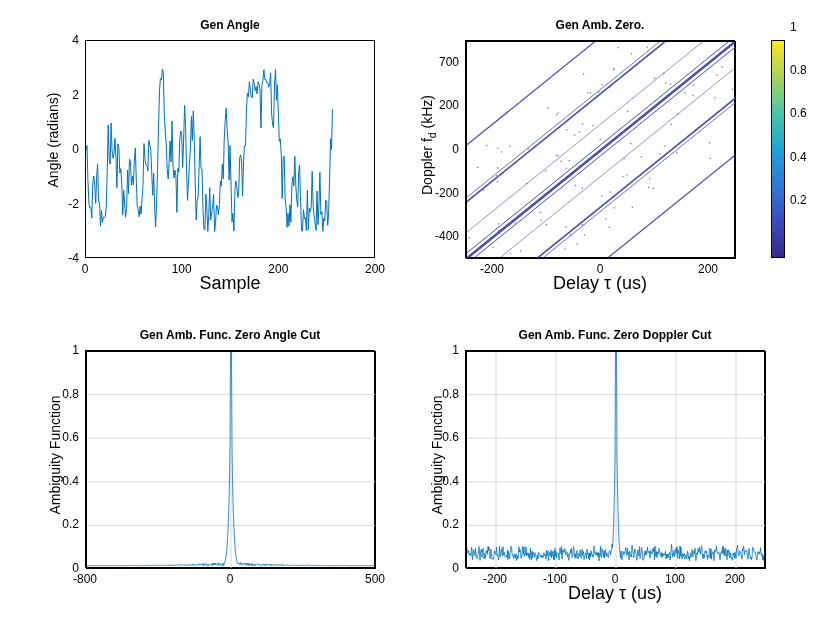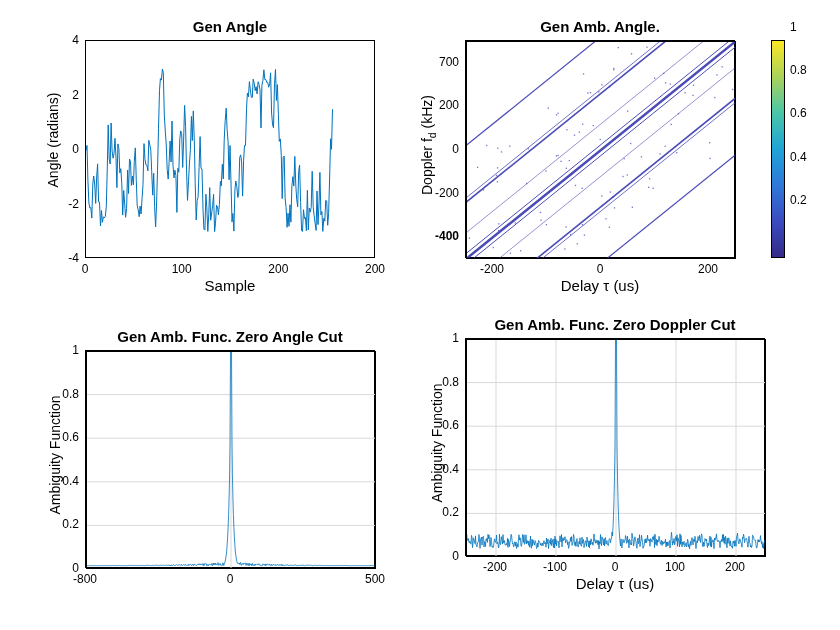--- a/index.html
+++ b/index.html
@@ -16,31 +16,31 @@
     position: absolute;
   }
   .plot-frame {
     position: absolute;
     border: 1px solid #000;
     background: #fff;
   }
   .title {
     position: absolute;
     font-weight: bold;
-    font-size: 15px;
+    font-size: 12px;
     text-align: center;
     width: 100%;
     top: -22px;
   }
   .xlabel {
     position: absolute;
     width: 100%;
     text-align: center;
     bottom: -36px;
-    font-size: 15px;
+    font-size: 18px;
   }
   .ylabel {
     position: absolute;
     transform: rotate(-90deg);
     transform-origin: 0 0;
     font-size: 14px;
     text-align: center;
   }
   .tick {
     position: absolute;
@@ -87,21 +87,21 @@
   <span class="tick tickx" style="left:100%;">200</span>
 
   <span class="tick ticky" style="bottom:0%;">-4</span>
   <span class="tick ticky" style="bottom:25%;">-2</span>
   <span class="tick ticky" style="bottom:50%;">0</span>
   <span class="tick ticky" style="bottom:75%;">2</span>
   <span class="tick ticky" style="bottom:100%;">4</span>
 </div>
 
 <div class="fig" style="left:465px; top:40px; width:270px; height:218px;">
-  <div class="title">Gen Amb. Angle.</div>
+  <div class="title">Gen Amb. Zero.</div>
   <div class="plot-frame" style="left:0;top:0;width:270px;height:218px;">
     <svg width="270" height="218" viewBox="0 0 270 218">
       <g id="amb-lines">
           <line x1="0" y1="218" x2="270" y2="0" stroke="#3838b0" stroke-width="2.5" opacity="0.9"></line>
           <line x1="0" y1="212.55" x2="270" y2="-5.449999999999989" stroke="#3838b0" stroke-width="1" opacity="0.9"></line>
           <line x1="0" y1="223.45" x2="270" y2="5.450000000000017" stroke="#3838b0" stroke-width="1" opacity="0.9"></line>
           <line x1="0" y1="161.32" x2="270" y2="-56.68000000000001" stroke="#3838b0" stroke-width="1.6" opacity="0.9"></line>
           <line x1="0" y1="156.95999999999998" x2="270" y2="-61.04000000000002" stroke="#3838b0" stroke-width="0.8" opacity="0.9"></line>
           <line x1="0" y1="274.68" x2="270" y2="56.68000000000001" stroke="#3838b0" stroke-width="1.6" opacity="0.9"></line>
           <line x1="0" y1="279.04" x2="270" y2="61.03999999999999" stroke="#3838b0" stroke-width="0.8" opacity="0.9"></line>
@@ -208,21 +208,21 @@
   </div>
   <span class="xlabel" style=""><span>Delay  τ  (us)</span></span>
   <div class="ylabel" style="left:-46px; top:175px; width:140px;">
     <span>Doppler  f</span><span class="sub">d</span><span>  (kHz)</span>
   </div>
 
   <span class="tick tickx" style="left:10%;">-200</span>
   <span class="tick tickx" style="left:50%;">0</span>
   <span class="tick tickx" style="left:90%;">200</span>
 
-  <span class="tick ticky" style="bottom:10%;font-weight:bold;">-400</span>
+  <span class="tick ticky" style="bottom:10%;">-400</span>
   <span class="tick ticky" style="bottom:30%;">-200</span>
   <span class="tick ticky" style="bottom:50%;">0</span>
   <span class="tick ticky" style="bottom:70%;">200</span>
   <span class="tick ticky" style="bottom:90%;">700</span>
 
   <div class="colorbar" style="background: linear-gradient(to top,#352a87,#3a4cc0,#2f79d9,#1fa4d6,#4ac6a8,#a9d25a,#fde725);">
     <span class="cbtick" style="bottom:20%;">0.2</span>
     <span class="cbtick" style="bottom:40%;">0.4</span>
     <span class="cbtick" style="bottom:60%;">0.6</span>
     <span class="cbtick" style="bottom:80%;">0.8</span>
@@ -251,21 +251,21 @@
   <span class="tick tickx" style="left:50%;">0</span>
   <span class="tick tickx" style="left:100%;">500</span>
   <span class="tick ticky" style="bottom:0%;">0</span>
   <span class="tick ticky" style="bottom:20%;">0.2</span>
   <span class="tick ticky" style="bottom:40%;">0.4</span>
   <span class="tick ticky" style="bottom:60%;">0.6</span>
   <span class="tick ticky" style="bottom:80%;">0.8</span>
   <span class="tick ticky" style="bottom:100%;">1</span>
 </div>
 
-<div class="fig" style="left:465px; top:338px; width:300px; height:218px;">
+<div class="fig" style="left:465px; top:350px; width:300px; height:218px;">
   <div class="title">Gen Amb. Func. Zero Doppler Cut</div>
   <div class="plot-frame" style="left:0;top:0;width:300px;height:218px;">
     <svg width="300" height="218" viewBox="0 0 300 218">
       <g class="gridln">
         <line x1="0" x2="300" y1="43.6" y2="43.6"></line>
           <line x1="0" x2="300" y1="87.2" y2="87.2"></line>
         <line x1="0" x2="300" y1="130.8" y2="130.8"></line>
           <line x1="0" x2="300" y1="174.4" y2="174.4"></line>
         <line y1="0" y2="218" x1="30" x2="30"></line>
           <line y1="0" y2="218" x1="90" x2="90"></line>

